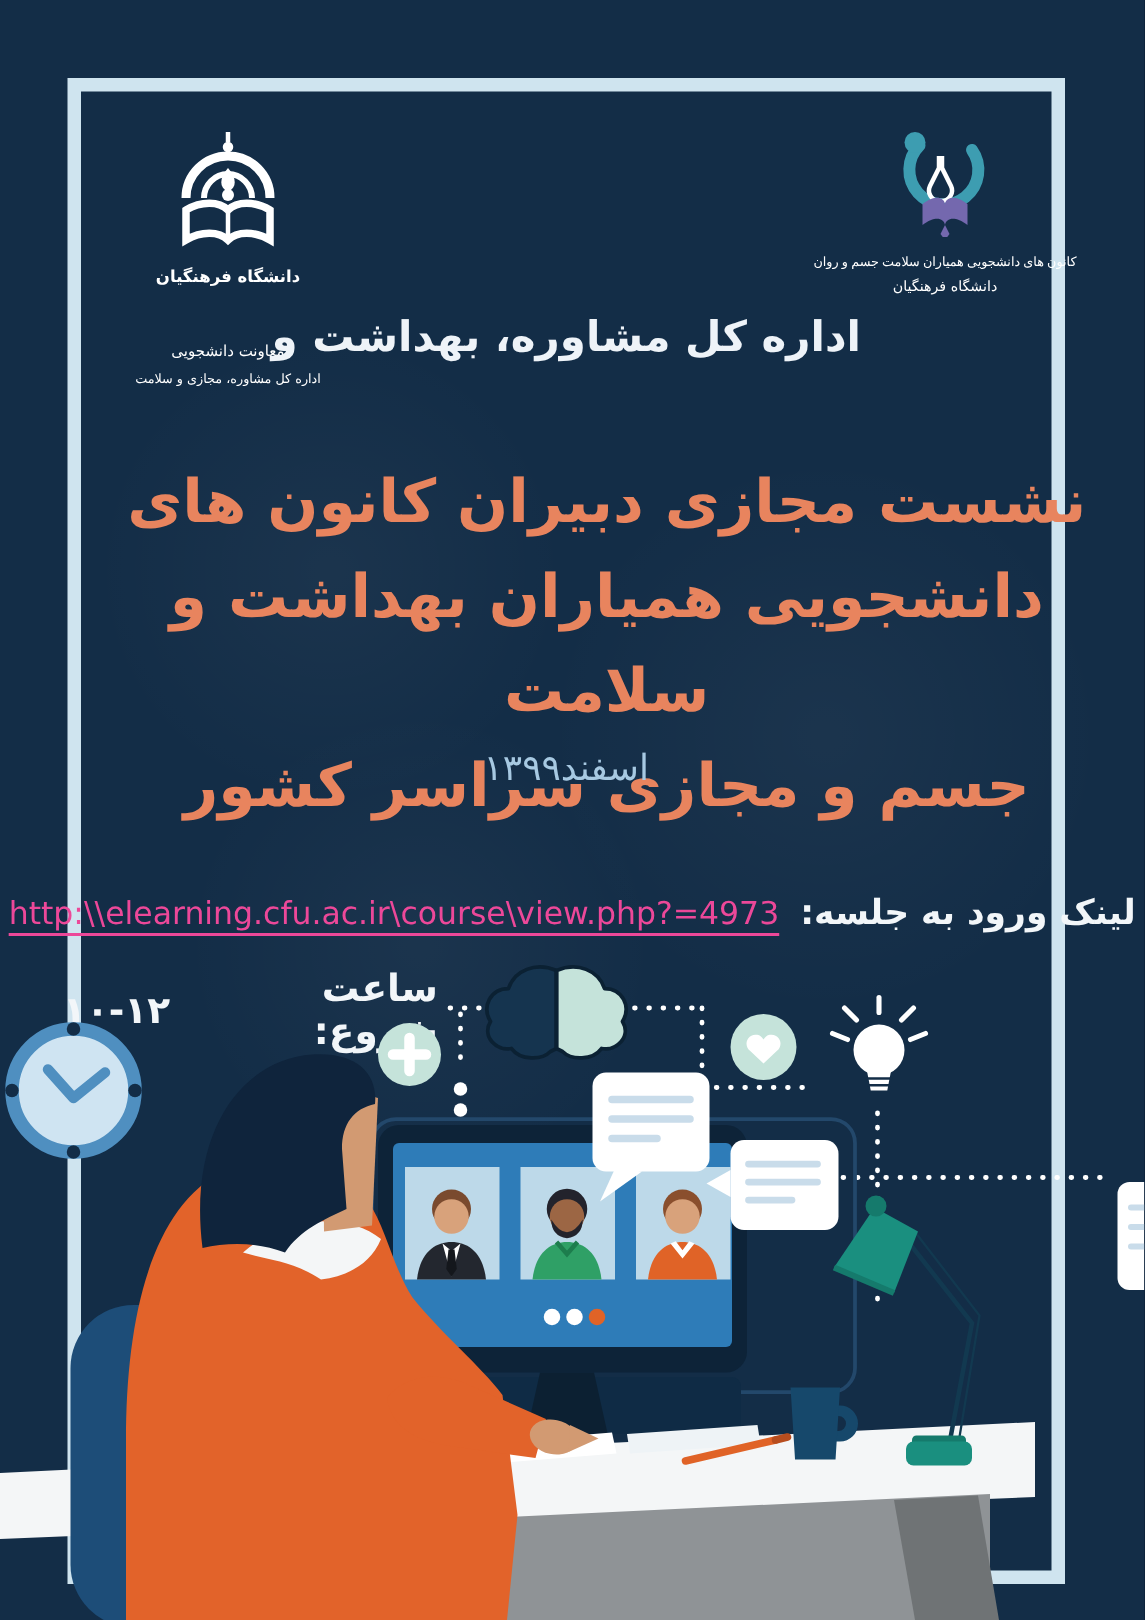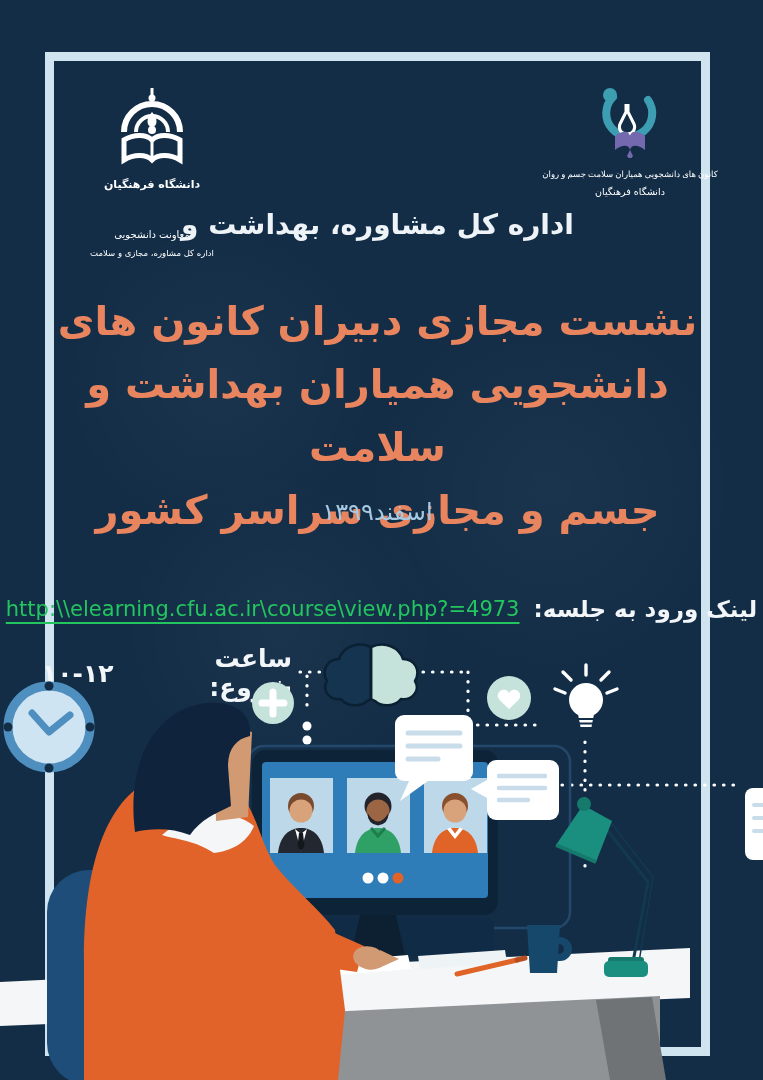--- a/index.html
+++ b/index.html
@@ -19,29 +19,29 @@
   .right-logo{left:540px;top:84px;width:180px;}
   .logo svg{display:block;margin:0 auto;}
   .logo-line{direction:rtl;line-height:1.95;white-space:nowrap;}
   .left-logo .l1{font-size:11px;font-weight:700;margin-top:4px;}
   .left-logo .l2{font-size:10px;margin-top:30px;}
   .left-logo .l3{font-size:8.5px;}
   .right-logo .l1{font-size:8.5px;margin-top:8px;font-family:Liberation Serif, serif;}
   .right-logo .l2{font-size:9.5px;}
   .textblock{position:absolute;left:45px;width:665px;text-align:center;direction:rtl;z-index:2;}
   .intro{top:190px;font-size:28px;line-height:46px;font-weight:700;color:#eef3f8;margin-top:12px;}
-  .title{top:290px;font-size:40px;line-height:63px;font-weight:700;color:#e8845e;}
+  .title{top:304px;font-size:40px;line-height:63px;font-weight:700;color:#e8845e;padding-left:27px;}
   .date{top:498px;font-size:24px;font-weight:400;color:#a7c9e2;}
   .link-row{
     position:absolute;left:50px;top:596px;width:663px;z-index:2;
     display:flex;direction:rtl;justify-content:center;align-items:center;gap:14px;
   }
   .link-label{font-size:23px;font-weight:700;color:#f2f6f9;white-space:nowrap;text-align:right;}
   .link-url{
-    font-size:21px;color:#22c55e;direction:ltr;unicode-bidi:isolate;
+    font-size:21px;color:#ec4899;direction:ltr;unicode-bidi:isolate;
     text-decoration:underline;text-underline-offset:6px;text-decoration-thickness:2px;
     white-space:nowrap;cursor:pointer;
   }
   .time-row{
     position:absolute;left:42px;top:644px;width:250px;z-index:2;
     display:flex;direction:rtl;justify-content:flex-start;align-items:center;gap:26px;
     font-size:25px;font-weight:700;color:#f2f6f9;
   }
   .illustration{position:absolute;left:0;top:630px;z-index:3;}
   .clock{position:absolute;left:-6px;top:661px;z-index:4;}

